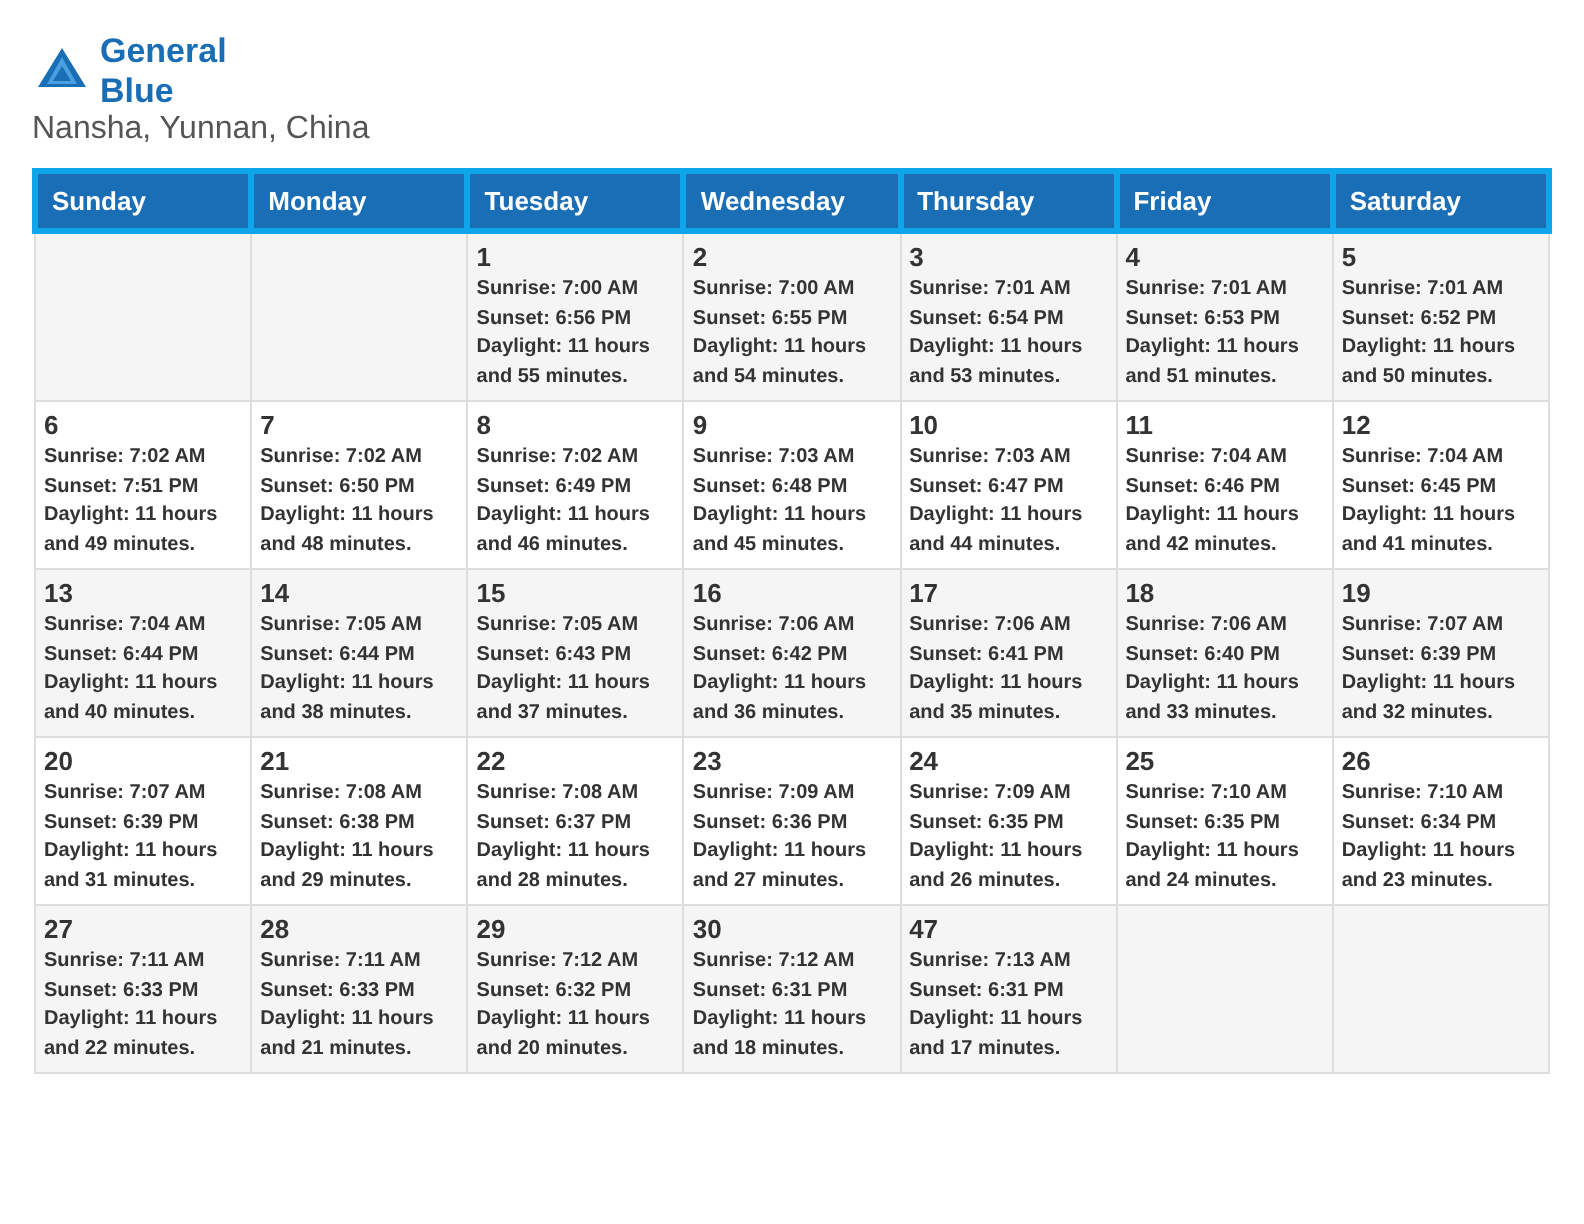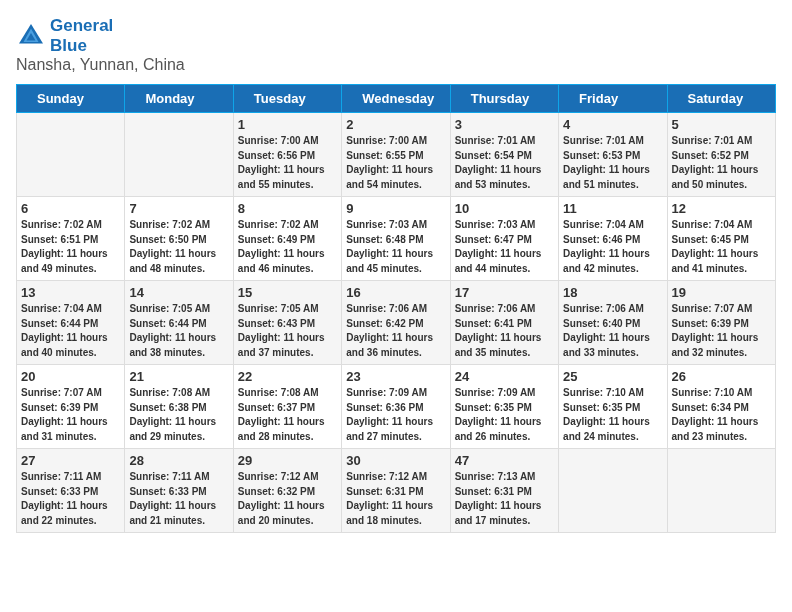--- a/index.html
+++ b/index.html
@@ -41,25 +41,25 @@
     table {
       width: 100%;
       border-collapse: collapse;
       table-layout: fixed;
     }
     thead tr {
       background-color: #1a6eb5;
       color: #fff;
     }
     thead th {
-      padding: 6px 20px;
+      padding: 6px 7px;
       font-size: 13px;
       font-weight: bold;
       text-align: left;
-      border: 1px solid #0ea5e9;
+      border: 3px solid #0ea5e9;
     }
     tbody tr {
       background: #fff;
     }
     tbody tr:nth-child(odd) {
       background: #f5f5f5;
     }
     tbody td {
       border: 1px solid #ddd;
       vertical-align: top;
@@ -145,21 +145,21 @@
           <span class="day-num">5</span>
           <div class="day-info">Sunrise: 7:01 AM
 Sunset: 6:52 PM
 Daylight: 11 hours and 50 minutes.</div>
         </td>
       </tr>
       <tr>
         <td>
           <span class="day-num">6</span>
           <div class="day-info">Sunrise: 7:02 AM
-Sunset: 6:51 PM
+Sunset: 7:51 PM
 Daylight: 11 hours and 49 minutes.</div>
         </td>
         <td>
           <span class="day-num">7</span>
           <div class="day-info">Sunrise: 7:02 AM
 Sunset: 6:50 PM
 Daylight: 11 hours and 48 minutes.</div>
         </td>
         <td>
           <span class="day-num">8</span>

